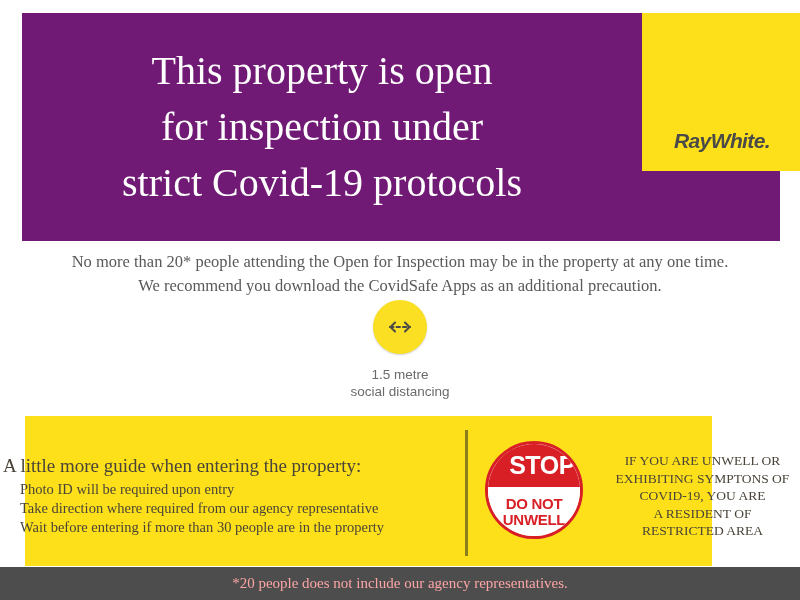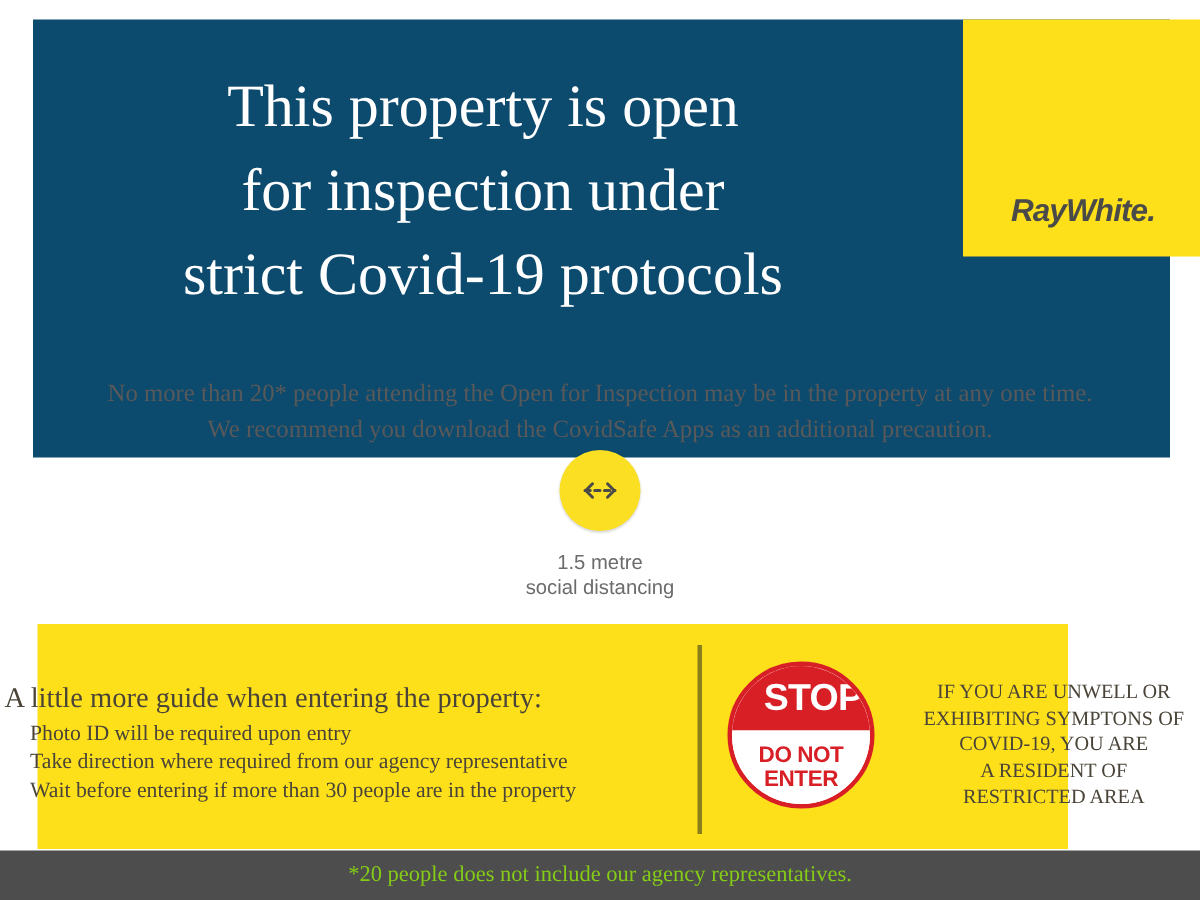--- a/index.html
+++ b/index.html
@@ -21,22 +21,22 @@
     background: #ffffff;
     overflow: hidden;
   }
 
   
   .header-band {
     position: absolute;
     left: 22px;
     top: 13px;
     width: 758px;
-    height: 292px;
-    background: #0c4a6e;
+    height: 228px;
+    background: #701a75;
   }
   .header-title {
     position: absolute;
     left: 0;
     top: 30px;
     width: 600px;
     text-align: center;
     color: #ffffff;
     font-family: "Liberation Serif", serif;
     font-size: 40px;
@@ -225,21 +225,21 @@
     left: 0;
     top: 567px;
     width: 800px;
     height: 33px;
     background: #4d4d4d;
     display: flex;
     align-items: center;
     justify-content: center;
   }
   .footer-text {
-    color: #84cc16;
+    color: #fca5a5;
     font-family: "Liberation Serif", serif;
     font-size: 15px;
   }
 </style>
 </head>
 <body>
 
 <div class="poster">
 
   <div class="header-band">
@@ -288,21 +288,21 @@
       <div class="guide-item">Wait before entering if more than 30 people are in the property</div>
     </div>
 
     <div class="stop-wrap">
       <div class="stop-sign">
         <div class="stop-top">
           <span>STOP</span>
         </div>
         <div class="stop-bottom">
           <span>DO NOT</span>
-          <span>ENTER</span>
+          <span>UNWELL</span>
         </div>
       </div>
     </div>
 
     <div class="unwell-text">IF YOU ARE UNWELL OR
 EXHIBITING SYMPTONS OF
 COVID-19, YOU ARE
 A RESIDENT OF
 RESTRICTED AREA</div>
 

